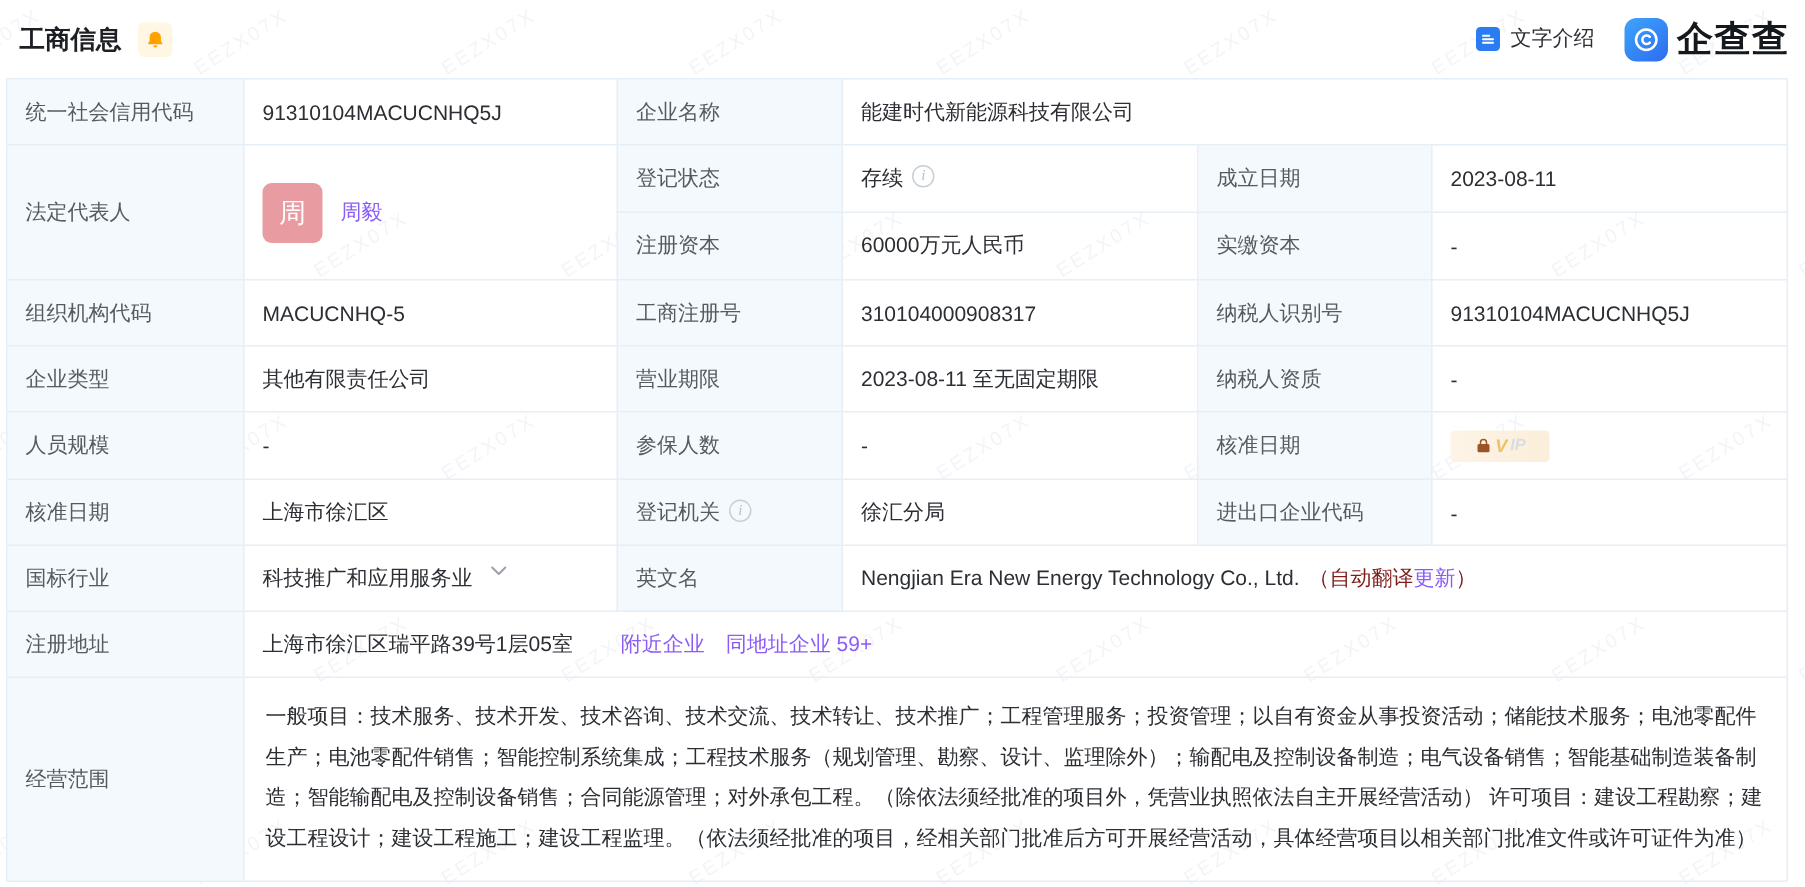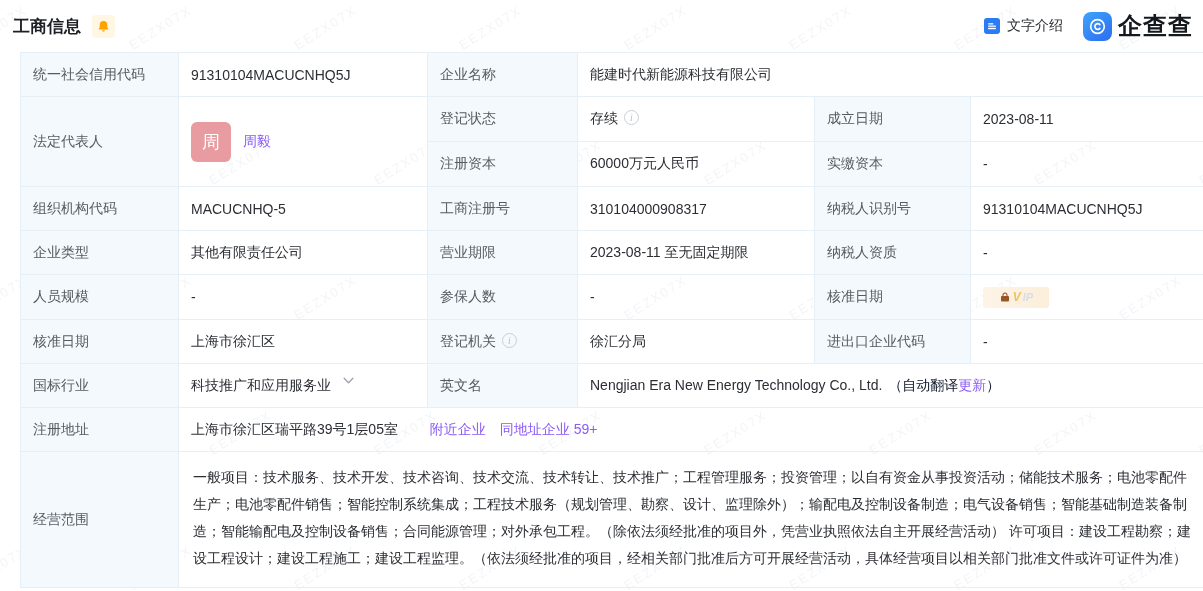--- a/index.html
+++ b/index.html
@@ -39,21 +39,21 @@
     font-size:14px; color:#2b2e33; cursor:pointer;
   }
   .brand { display:flex; align-items:center; gap:6px; padding-right:2px; }
   .brand-icon {
     width:29px; height:29px; border-radius:8px;
     background:linear-gradient(140deg,#3fa4fb 0%,#2c6cf0 100%);
     display:flex; align-items:center; justify-content:center;
   }
   .brand-name { font-size:24px; font-weight:700; color:#15181d; letter-spacing:1px; }
   
-  .info-table-wrap { position:relative; z-index:1; padding:0 20px; }
+  .info-table-wrap { position:relative; z-index:1; padding:0 4px; }
   table { width:1187px; border-collapse:collapse; table-layout:fixed; }
   td { border:1px solid #e6eef6; font-size:14px; vertical-align:middle; }
   td.lbl { background:#f3f9fd; color:#565b61; padding:0 12px; }
   td.val { color:#2b2e33; padding:0 12px; }
   tr.r { height:44px; }
   tr.r-scope { height:136px; }
   td.scope-cell { padding:12px 14px; line-height:27px; vertical-align:top; }
   .lbl-flex, .val-flex { display:flex; align-items:flex-start; gap:6px; }
   
   .legal-rep { display:flex; align-items:center; gap:12px; }
@@ -73,21 +73,21 @@
   
   .chev { display:inline-flex; margin-left:6px; cursor:pointer; }
   
   .lock-pill {
     width:66px; height:21px; border-radius:3px;
     background:linear-gradient(90deg,#fdf4e7,#fbeeda);
     display:inline-flex; align-items:center; justify-content:center; gap:2px; cursor:pointer;
   }
   .vip-v { color:#eec35f; font-size:12px; font-weight:700; font-style:italic; }
   .vip-ip { color:#d9dde2; font-size:11px; font-weight:700; font-style:italic; }
-  .note-gray { color:#0f172a; margin-left:6px; }
+  .note-gray { color:#7f1d1d; margin-left:6px; }
 </style>
 </head>
 <body>
 
 <div class="wm-layer">
     <span style="left: -40px; top: 20px;">EEZX07X</span>
     <span style="left: 125px; top: 20px;">EEZX07X</span>
     <span style="left: 290px; top: 20px;">EEZX07X</span>
     <span style="left: 455px; top: 20px;">EEZX07X</span>
     <span style="left: 620px; top: 20px;">EEZX07X</span>

